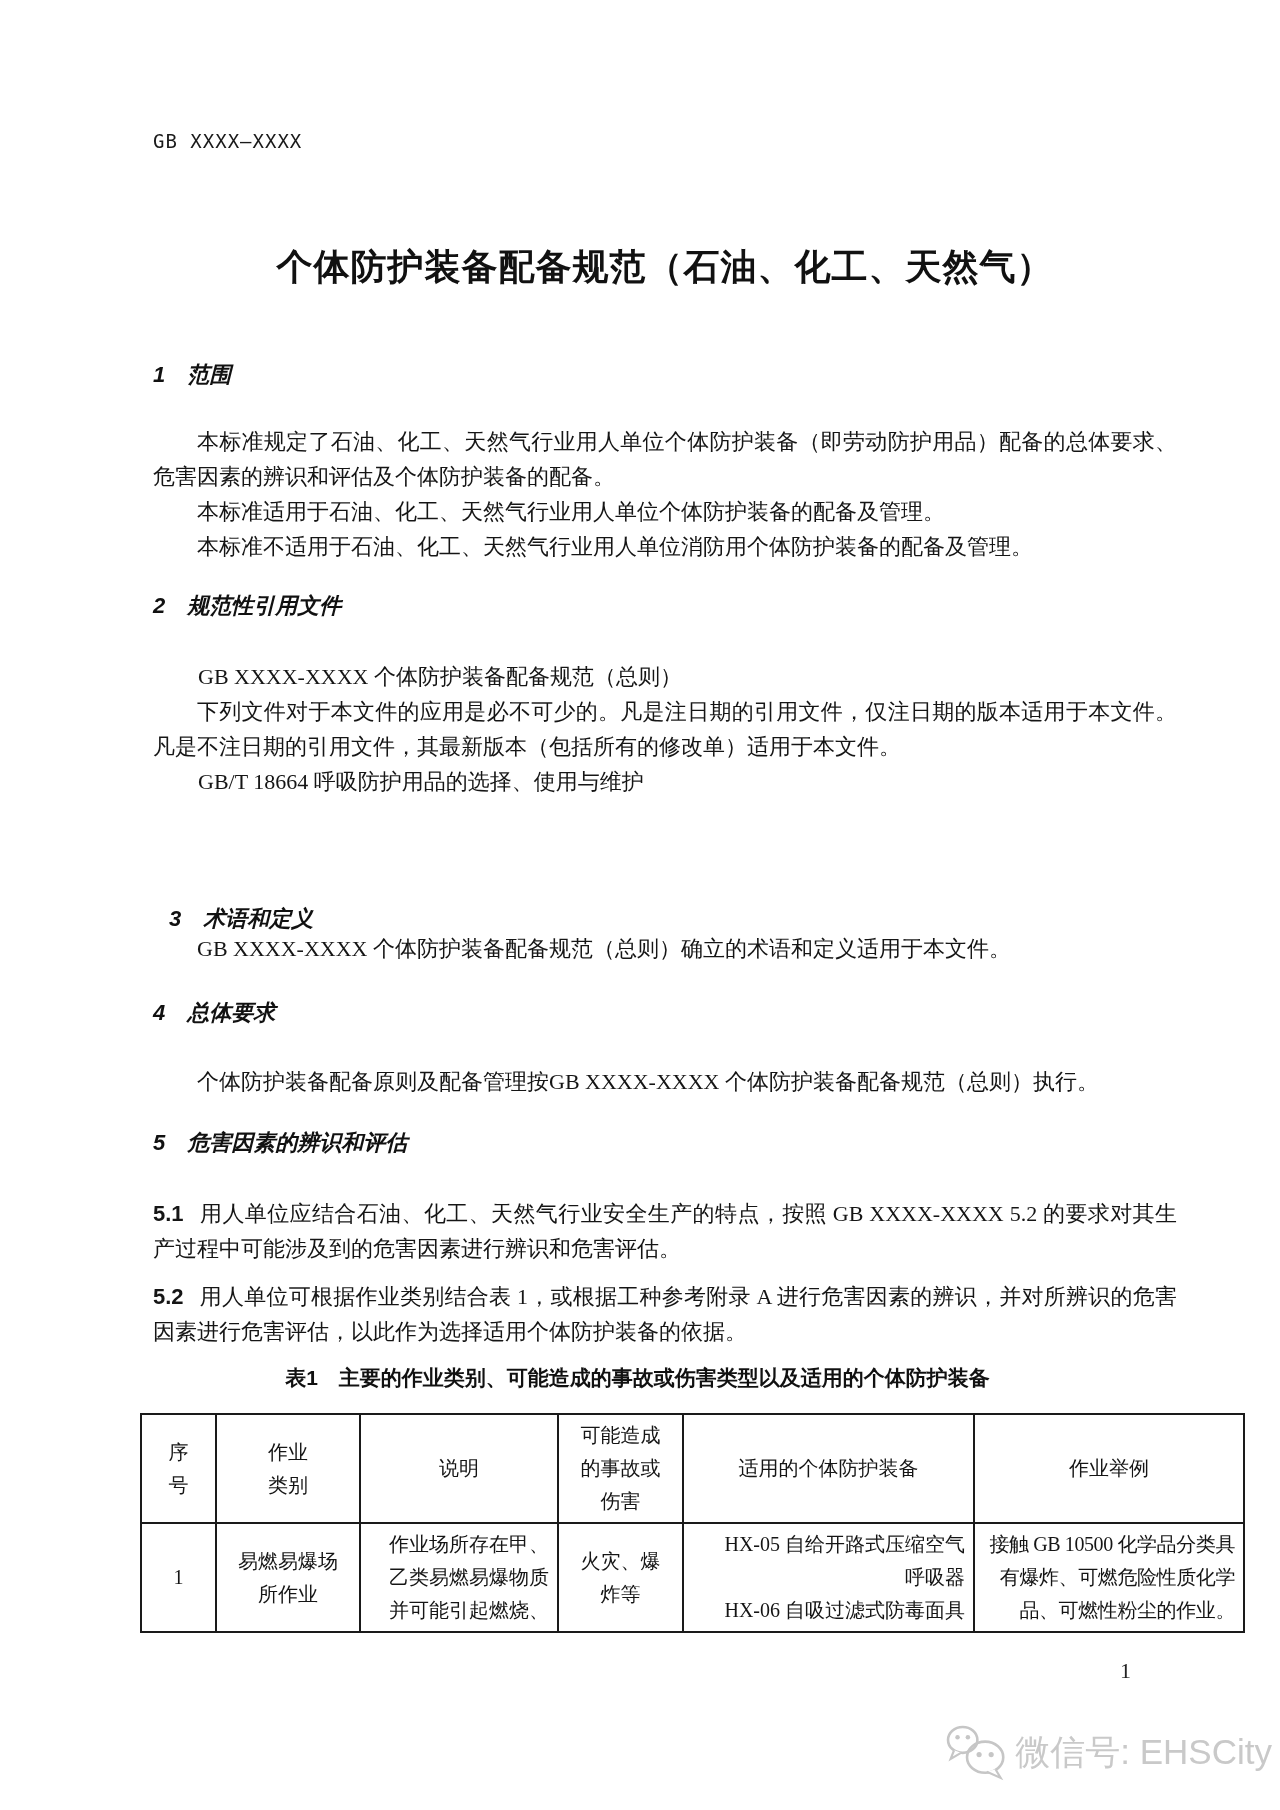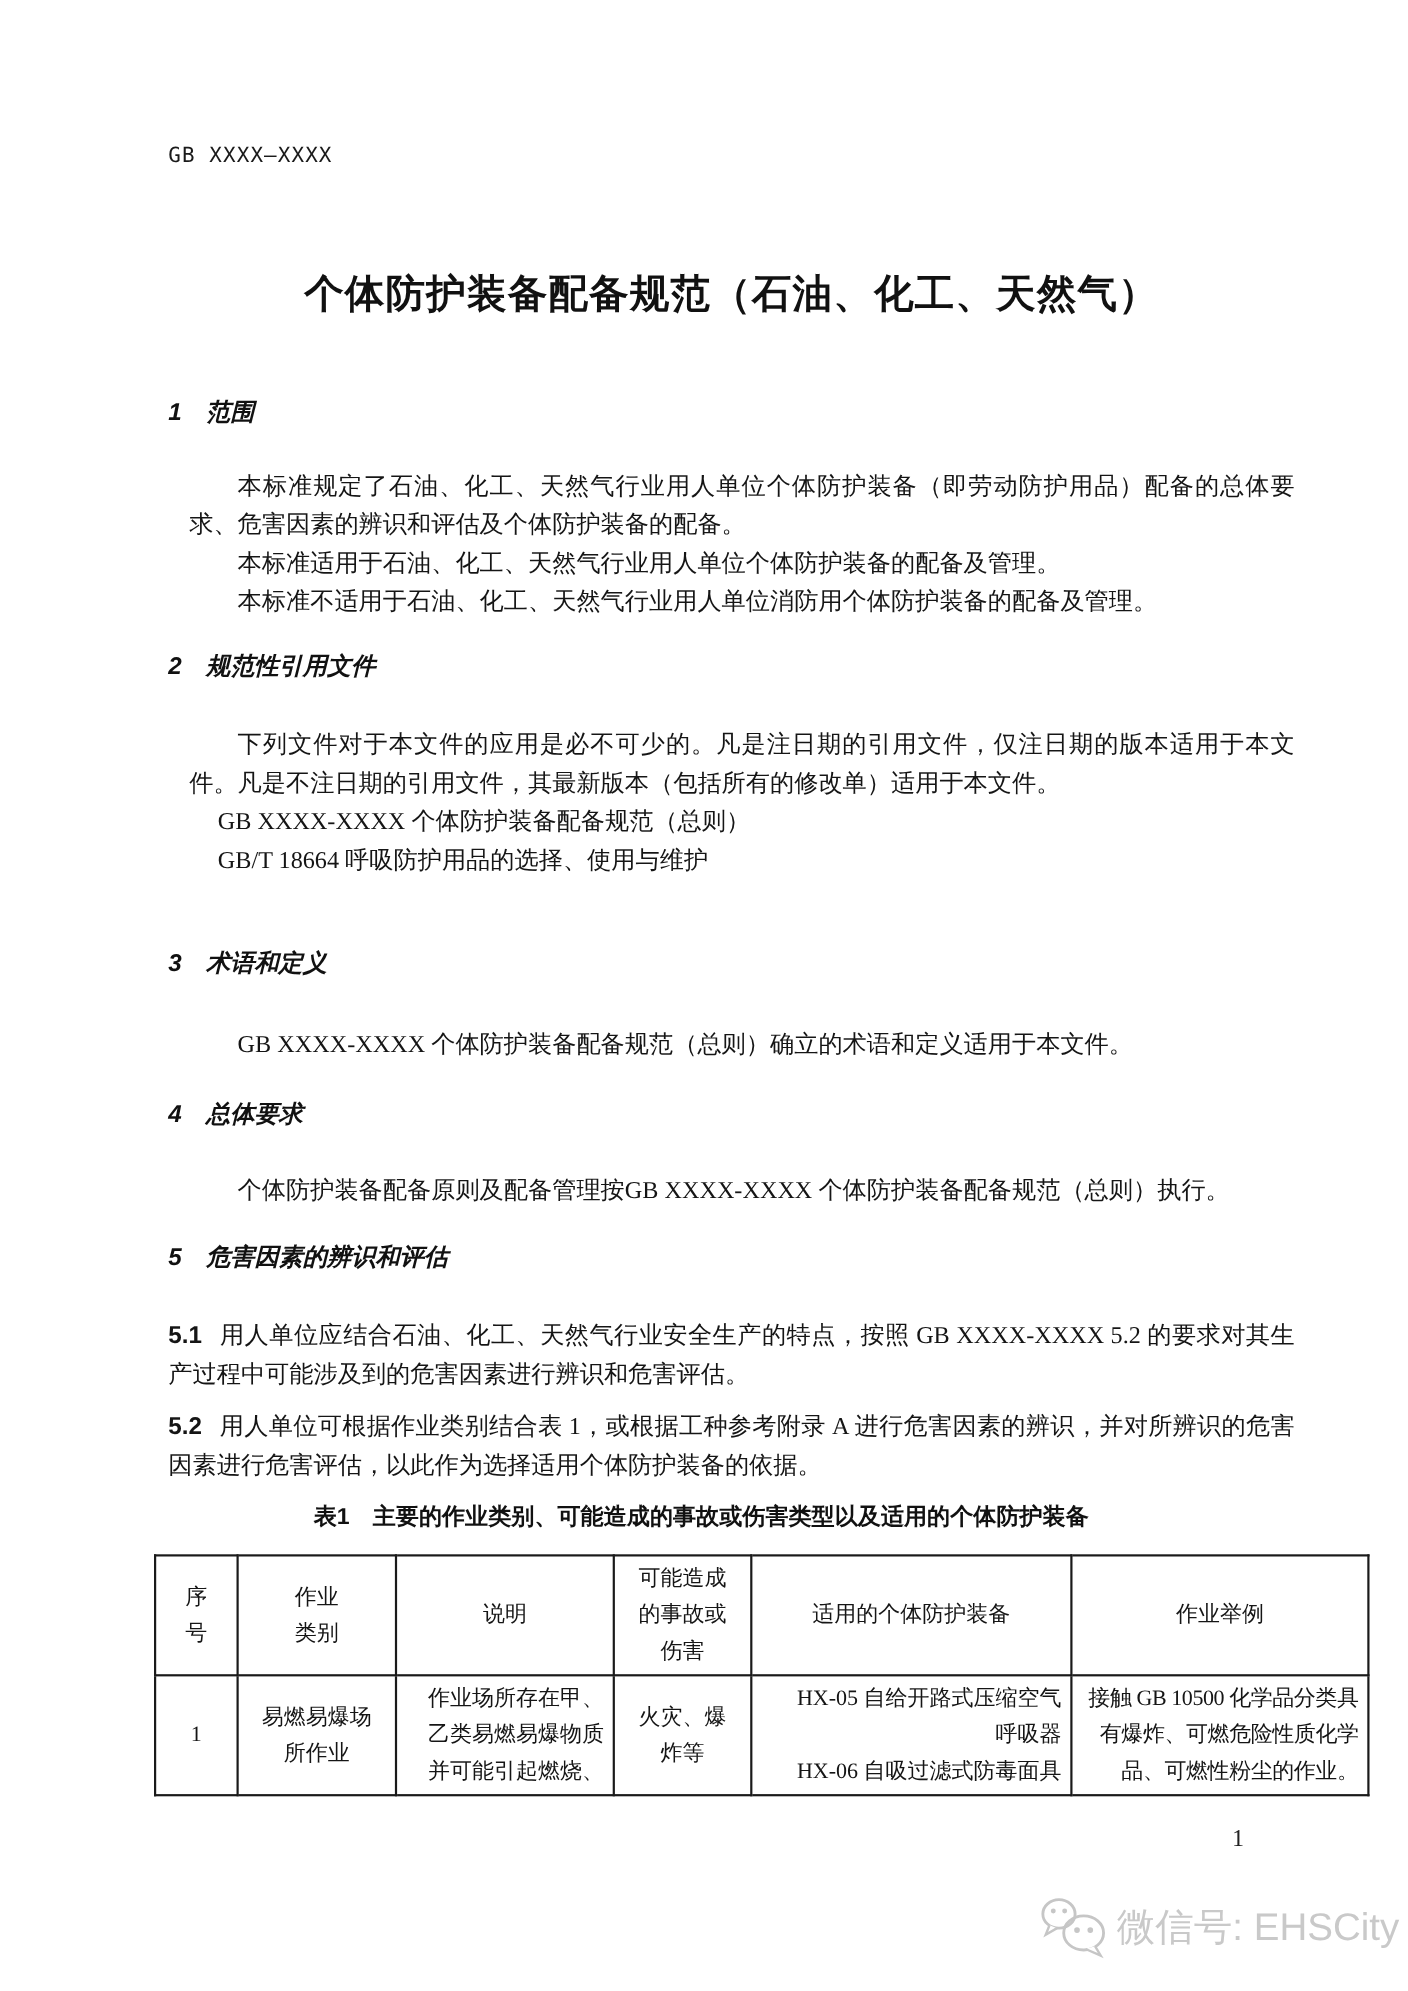--- a/index.html
+++ b/index.html
@@ -29,21 +29,21 @@
   }
   .clause-heading{
     font-family:"Liberation Sans","DejaVu Sans",sans-serif;
     font-weight:bold;font-size:22px;color:#111;
     line-height:30px;white-space:nowrap;font-style:italic;
   }
   .clause-heading .num{display:inline-block;margin-right:22px;}
   .body-text{
     font-size:22px;line-height:35px;text-align:justify;color:#151515;
   }
-  .p-indent{text-indent:44px;margin-left:19px;}
+  .p-indent{text-indent:44px;}
   .ref-line{padding-left:45px;line-height:35px;white-space:nowrap;}
   .cnum{
     font-family:"Liberation Sans","DejaVu Sans",sans-serif;
     font-weight:bold;margin-right:16px;
   }
   .tbl-caption{
     top:1364px;left:140px;width:995px;text-align:center;
     font-family:"Liberation Sans","DejaVu Sans",sans-serif;
     font-weight:bold;font-size:21px;color:#111;white-space:nowrap;
   }
@@ -99,26 +99,26 @@
   <div class="abs content" style="top:424px;">
     <div class="body-text p-indent">本标准规定了石油、化工、天然气行业用人单位个体防护装备（即劳动防护用品）配备的总体要求、危害因素的辨识和评估及个体防护装备的配备。</div>
     <div class="body-text p-indent">本标准适用于石油、化工、天然气行业用人单位个体防护装备的配备及管理。</div>
     <div class="body-text p-indent">本标准不适用于石油、化工、天然气行业用人单位消防用个体防护装备的配备及管理。</div>
   </div>
 
   <div class="abs content clause-heading" style="top:591px;">
     <span class="num">2</span><span>规范性引用文件</span>
   </div>
   <div class="abs content" style="top:659px;">
+    <div class="body-text ref-line">GB XXXX-XXXX 个体防护装备配备规范（总则）</div>
     <div class="body-text p-indent">下列文件对于本文件的应用是必不可少的。凡是注日期的引用文件，仅注日期的版本适用于本文件。凡是不注日期的引用文件，其最新版本（包括所有的修改单）适用于本文件。</div>
-    <div class="body-text ref-line">GB XXXX-XXXX 个体防护装备配备规范（总则）</div>
     <div class="body-text ref-line">GB/T 18664 呼吸防护用品的选择、使用与维护</div>
   </div>
 
-  <div class="abs content clause-heading" style="top:861px;">
+  <div class="abs content clause-heading" style="top:904px;margin-left:16px;">
     <span class="num">3</span><span>术语和定义</span>
   </div>
   <div class="abs content body-text p-indent" style="top:931px;">GB XXXX-XXXX 个体防护装备配备规范（总则）确立的术语和定义适用于本文件。</div>
 
   <div class="abs content clause-heading" style="top:998px;">
     <span class="num">4</span><span>总体要求</span>
   </div>
   <div class="abs content body-text p-indent" style="top:1064px;">个体防护装备配备原则及配备管理按GB XXXX-XXXX 个体防护装备配备规范（总则）执行。</div>
 
   <div class="abs content clause-heading" style="top:1128px;">

